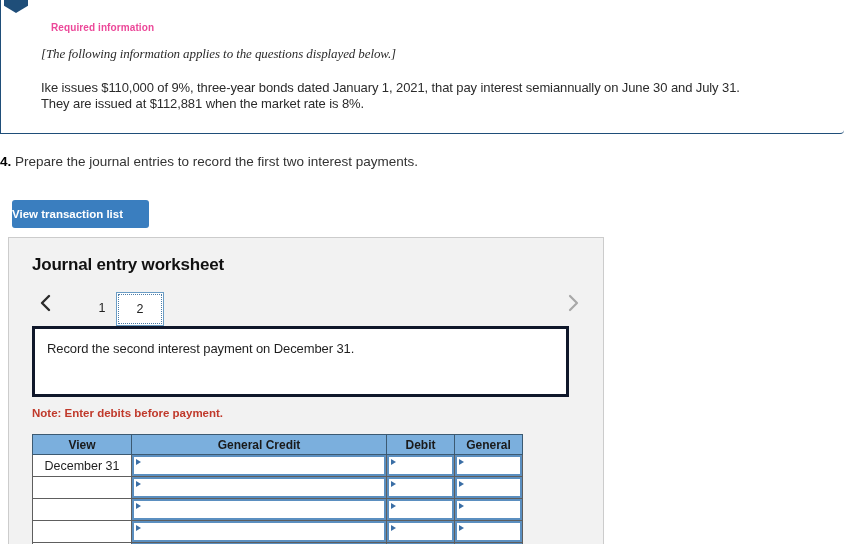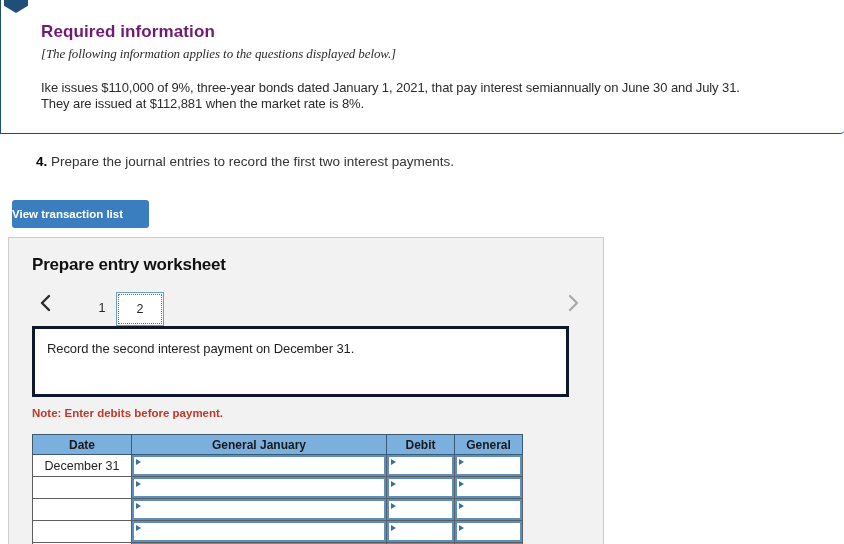--- a/index.html
+++ b/index.html
@@ -35,25 +35,25 @@
     position: absolute;
     left: 3px;
     top: 0px;
     width: 24px;
     height: 13px;
     background: #1f4e79;
     clip-path: polygon(0 0, 100% 0, 100% 45%, 50% 100%, 0 45%);
   }
   #required-info-title {
     position: absolute;
-    left: 40px;
+    left: 50px;
     top: 22px;
-    font-size: 17px;
-    font-weight: bold;
-    color: #701a75;
+    font-size: 10px;
+    font-weight: bold;
+    color: #ec4899;
     letter-spacing: 0.1px;
   }
   #required-info-subtitle {
     position: absolute;
     left: 40px;
     top: 46px;
     font-size: 13px;
     font-style: italic;
     color: #2b2b2b;
     letter-spacing: -0.1px;
@@ -71,21 +71,20 @@
   }
 
   
   #question-line {
     position: absolute;
     left: 0px;
     top: 154px;
     font-size: 13.5px;
     color: #333333;
     white-space: nowrap;
-    padding-left: 36px;
   }
   #question-number {
     font-weight: bold;
     color: #000000;
   }
 
   
   #view-transaction-list-button {
     position: absolute;
     left: 12px;
@@ -279,21 +278,21 @@
 </div>
 
 <div id="question-line">
   <span id="question-number">4.</span><span> Prepare the journal entries to record the first two interest payments.</span>
 </div>
 
 <button id="view-transaction-list-button">View transaction list</button>
 
 <div id="worksheet-panel">
 
-  <div id="worksheet-title">Prepare entry worksheet</div>
+  <div id="worksheet-title">Journal entry worksheet</div>
 
   <div id="pager">
     <div id="pager-prev-icon">
       <svg width="22" height="24" viewBox="0 0 22 24">
         <polyline points="14,5 7,12 14,19" fill="none" stroke="#2b2b2b" stroke-width="2.4" stroke-linecap="round" stroke-linejoin="round"></polyline>
       </svg>
     </div>
     <div class="pager-tab" id="pager-tab-1">1</div>
     <div class="pager-tab" id="pager-tab-2">2</div>
     <div id="pager-next-icon">
@@ -311,22 +310,22 @@
 
   <table id="journal-table">
     <colgroup>
       <col class="col-date">
         <col class="col-gj">
         <col class="col-debit">
         <col class="col-credit">
     </colgroup>
     <thead>
       <tr>
-        <th>Date</th>
-        <th>General January</th>
+        <th>View</th>
+        <th>General Credit</th>
         <th>Debit</th>
         <th>General</th>
       </tr>
     </thead>
     <tbody id="journal-table-body">
 
     <tr>
           <td class="cell-date">December 31</td>
           <td class="cell-input">
             <div class="input-shell">

